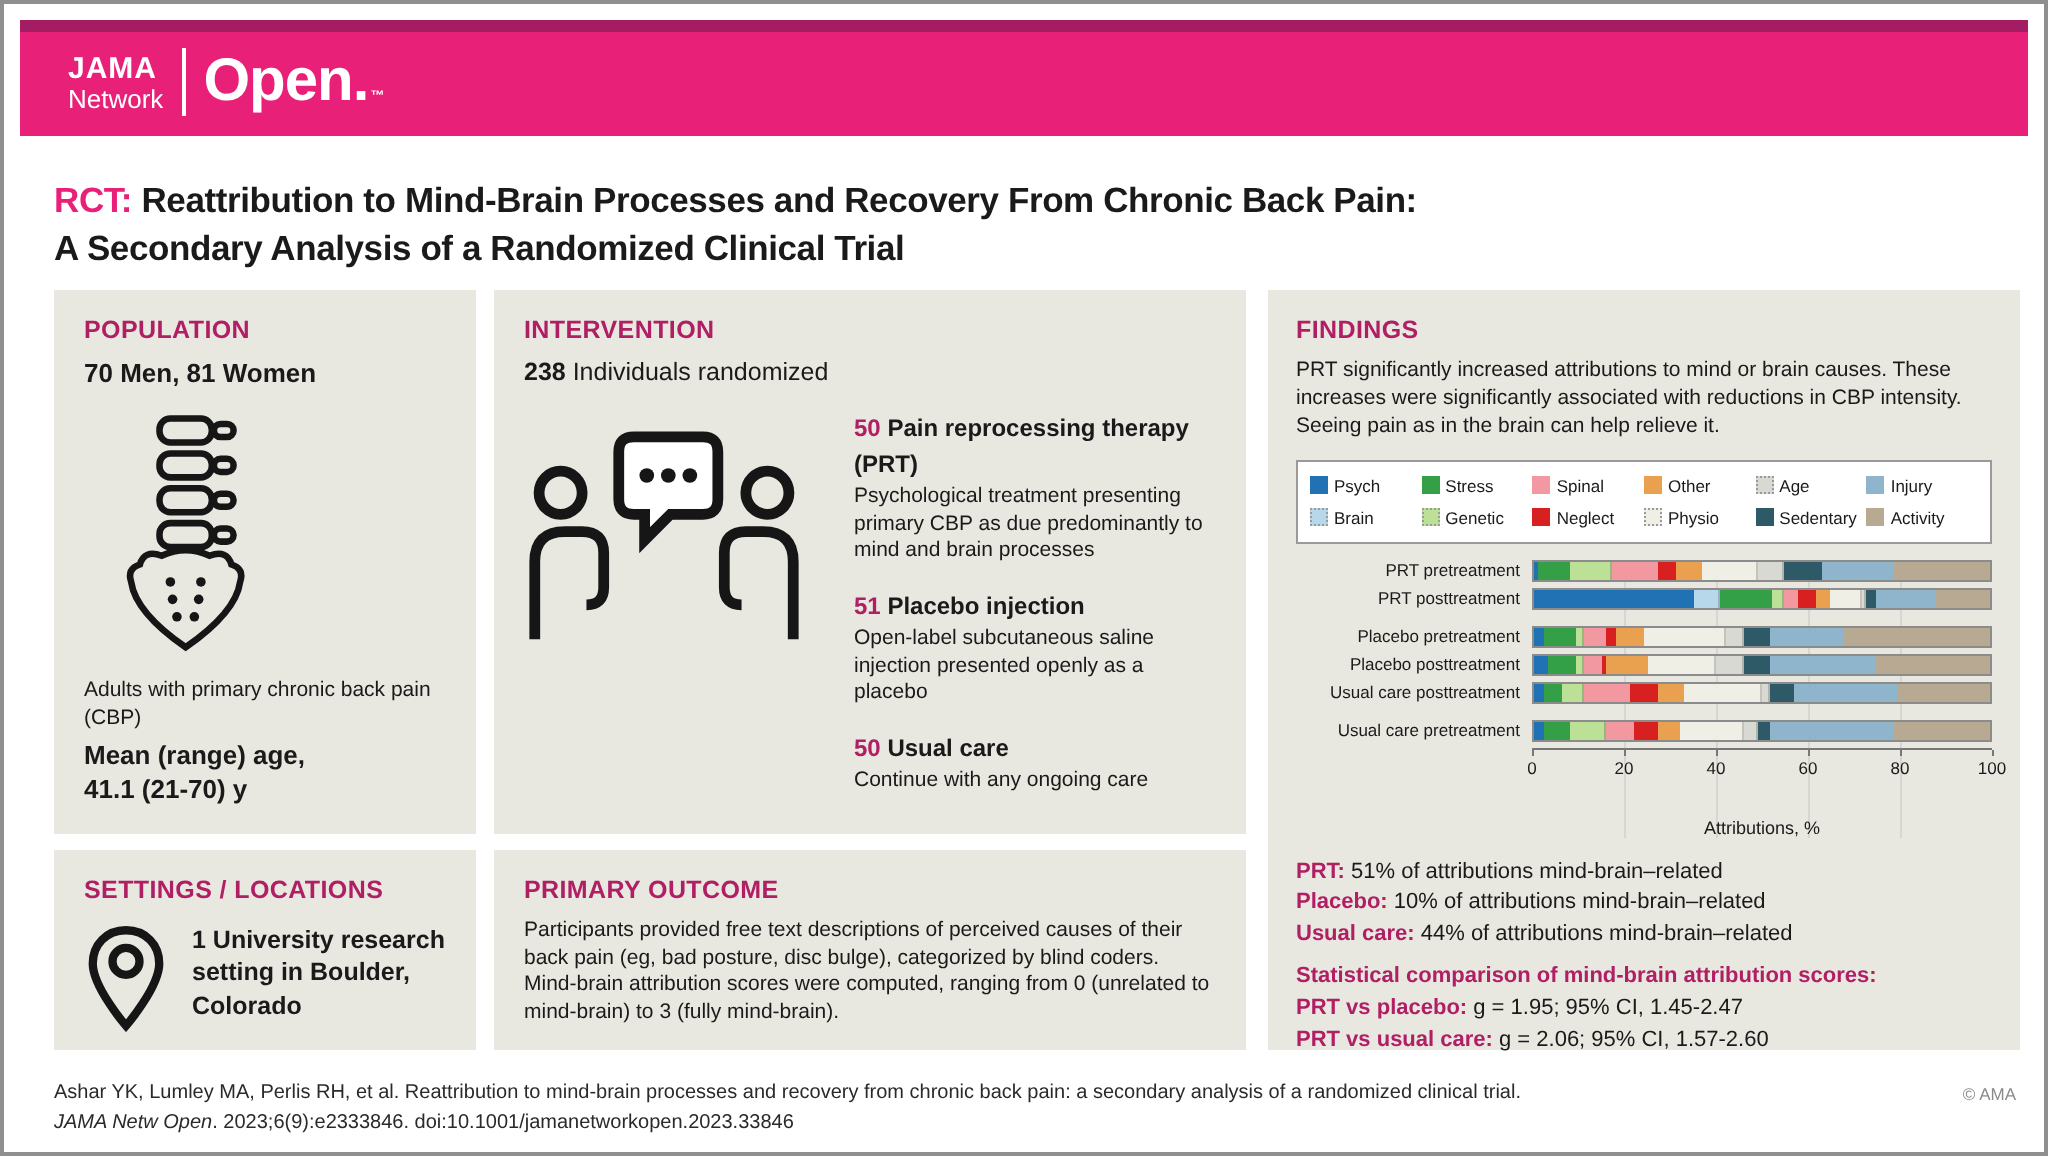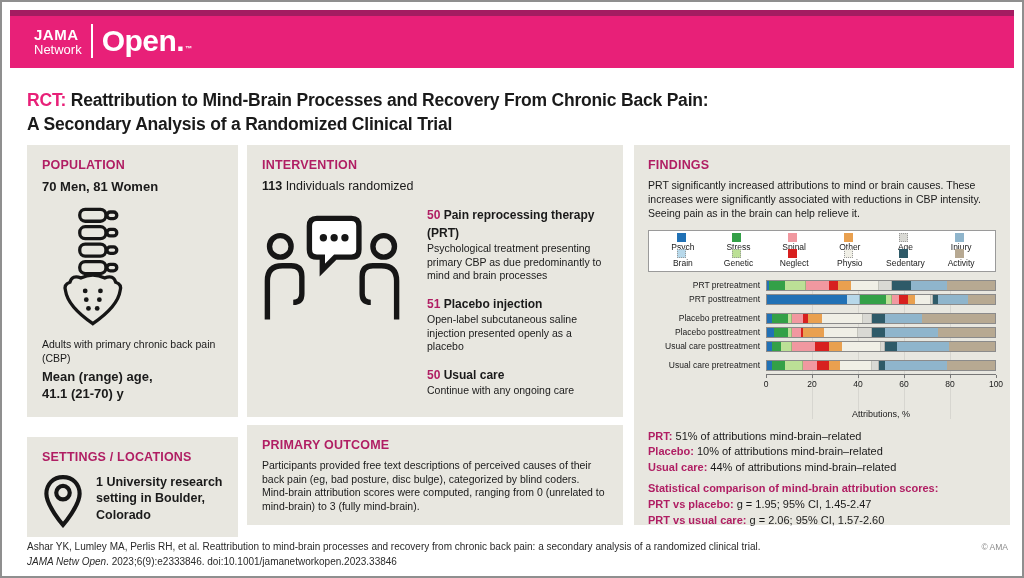--- a/index.html
+++ b/index.html
@@ -20,21 +20,21 @@
 
   
   .title{position:absolute;left:25px;top:86px;right:20px;font-weight:bold;font-size:17.5px;line-height:1.38;letter-spacing:-.2px;}
   .title .tag{color:var(--pink);}
 
   
   .panel{position:absolute;background:var(--panelbg);padding:13px 15px;}
   .p-pop{left:25px;top:143px;width:211px;height:272px;}
   .p-int{left:245px;top:143px;width:376px;height:272px;}
   .p-fin{left:632px;top:143px;width:376px;height:380px;padding:13px 14px;}
-  .p-set{left:25px;top:435px;width:211px;height:100px;}
+  .p-set{left:25px;top:423px;width:211px;height:100px;}
   .p-out{left:245px;top:423px;width:376px;height:100px;}
   .ph{color:var(--accent);font-weight:bold;font-size:12.5px;margin:0 0 7px 0;letter-spacing:.2px;}
   .stat{font-weight:bold;font-size:13px;}
   .small{font-size:10.5px;line-height:1.3;}
 
   .pop-icon{margin:12px 0 6px 14px;}
   .pop-desc{font-size:10.5px;line-height:1.3;margin-top:2px;}
   .pop-age{font-weight:bold;font-size:13px;line-height:1.25;margin-top:4px;}
 
   .int-body{display:flex;margin-top:12px;}
@@ -43,21 +43,21 @@
   .arm-n{color:var(--accent);font-weight:bold;font-size:12px;}
   .arm-name{font-weight:bold;font-size:12px;}
   .arm-desc{font-size:10.5px;line-height:1.3;margin-top:1px;}
 
   .set-row{display:flex;align-items:flex-start;margin-top:10px;}
   .set-text{font-weight:bold;font-size:12.5px;line-height:1.3;margin-left:12px;}
 
   
   .fin-sum{font-size:10.5px;line-height:1.32;margin-bottom:9px;}
   .legend{background:#fff;border:1px solid #9a9a9a;display:grid;grid-template-columns:repeat(6,1fr);grid-auto-rows:16px;align-items:center;padding:4px 6px;margin-bottom:8px;}
-  .lg-item{display:flex;align-items:center;font-size:8.5px;white-space:nowrap;flex-direction:column;}
+  .lg-item{display:flex;align-items:center;font-size:8.5px;white-space:nowrap;}
   .sw{width:9px;height:9px;flex:0 0 9px;margin-right:3px;display:inline-block;}
   .sw.lt{border:1px dotted #9a9a9a;}
   .pat{background-image:radial-gradient(#aaa .7px, transparent .8px);background-size:3px 3px;}
 
   .chart{position:relative;--labelw:118px;}
   .grid-overlay{position:absolute;top:0;bottom:0;left:var(--labelw);right:0;pointer-events:none;}
   .gl{position:absolute;top:0;bottom:0;width:1px;background:rgba(0,0,0,.07);}
   .crow{display:flex;align-items:center;margin-bottom:3px;position:relative;}
   .crow.grp{margin-top:8px;}
   .clabel{width:var(--labelw);flex:0 0 var(--labelw);text-align:right;padding-right:6px;font-size:8.5px;white-space:nowrap;}
@@ -133,21 +133,21 @@
     <div class="pop-desc">Adults with primary chronic back pain (CBP)</div>
     <div class="pop-age">
       <span>Mean (range) age,</span><br>
       <span>41.1 (21-70) y</span>
     </div>
   </div>
 
   <div class="panel p-int">
     <div class="ph">INTERVENTION</div>
     <div style="font-size:12.5px;">
-      <b>113</b><span> Individuals randomized</span>
+      <b>238</b><span> Individuals randomized</span>
     </div>
     <div class="int-body">
       <div class="int-icon">
         <svg width="140" height="112" viewBox="0 0 130 102">
           <g class="ln" stroke-width="5">
             <circle cx="17" cy="30" r="10"></circle>
             <path d="M5,98 V62 Q5,48 19,48 H27 Q37,48 37,58 V74 Q37,82 29,82"></path>
             <circle cx="113" cy="30" r="10"></circle>
             <path d="M125,98 V62 Q125,48 111,48 H103 Q93,48 93,58 V74 Q93,82 101,82"></path>
             <path d="M51,4 H83 Q90,4 90,11 V33 Q90,40 83,40 H68 L56,52 V40 H51 Q44,40 44,33 V11 Q44,4 51,4 Z" fill="#fff"></path>

